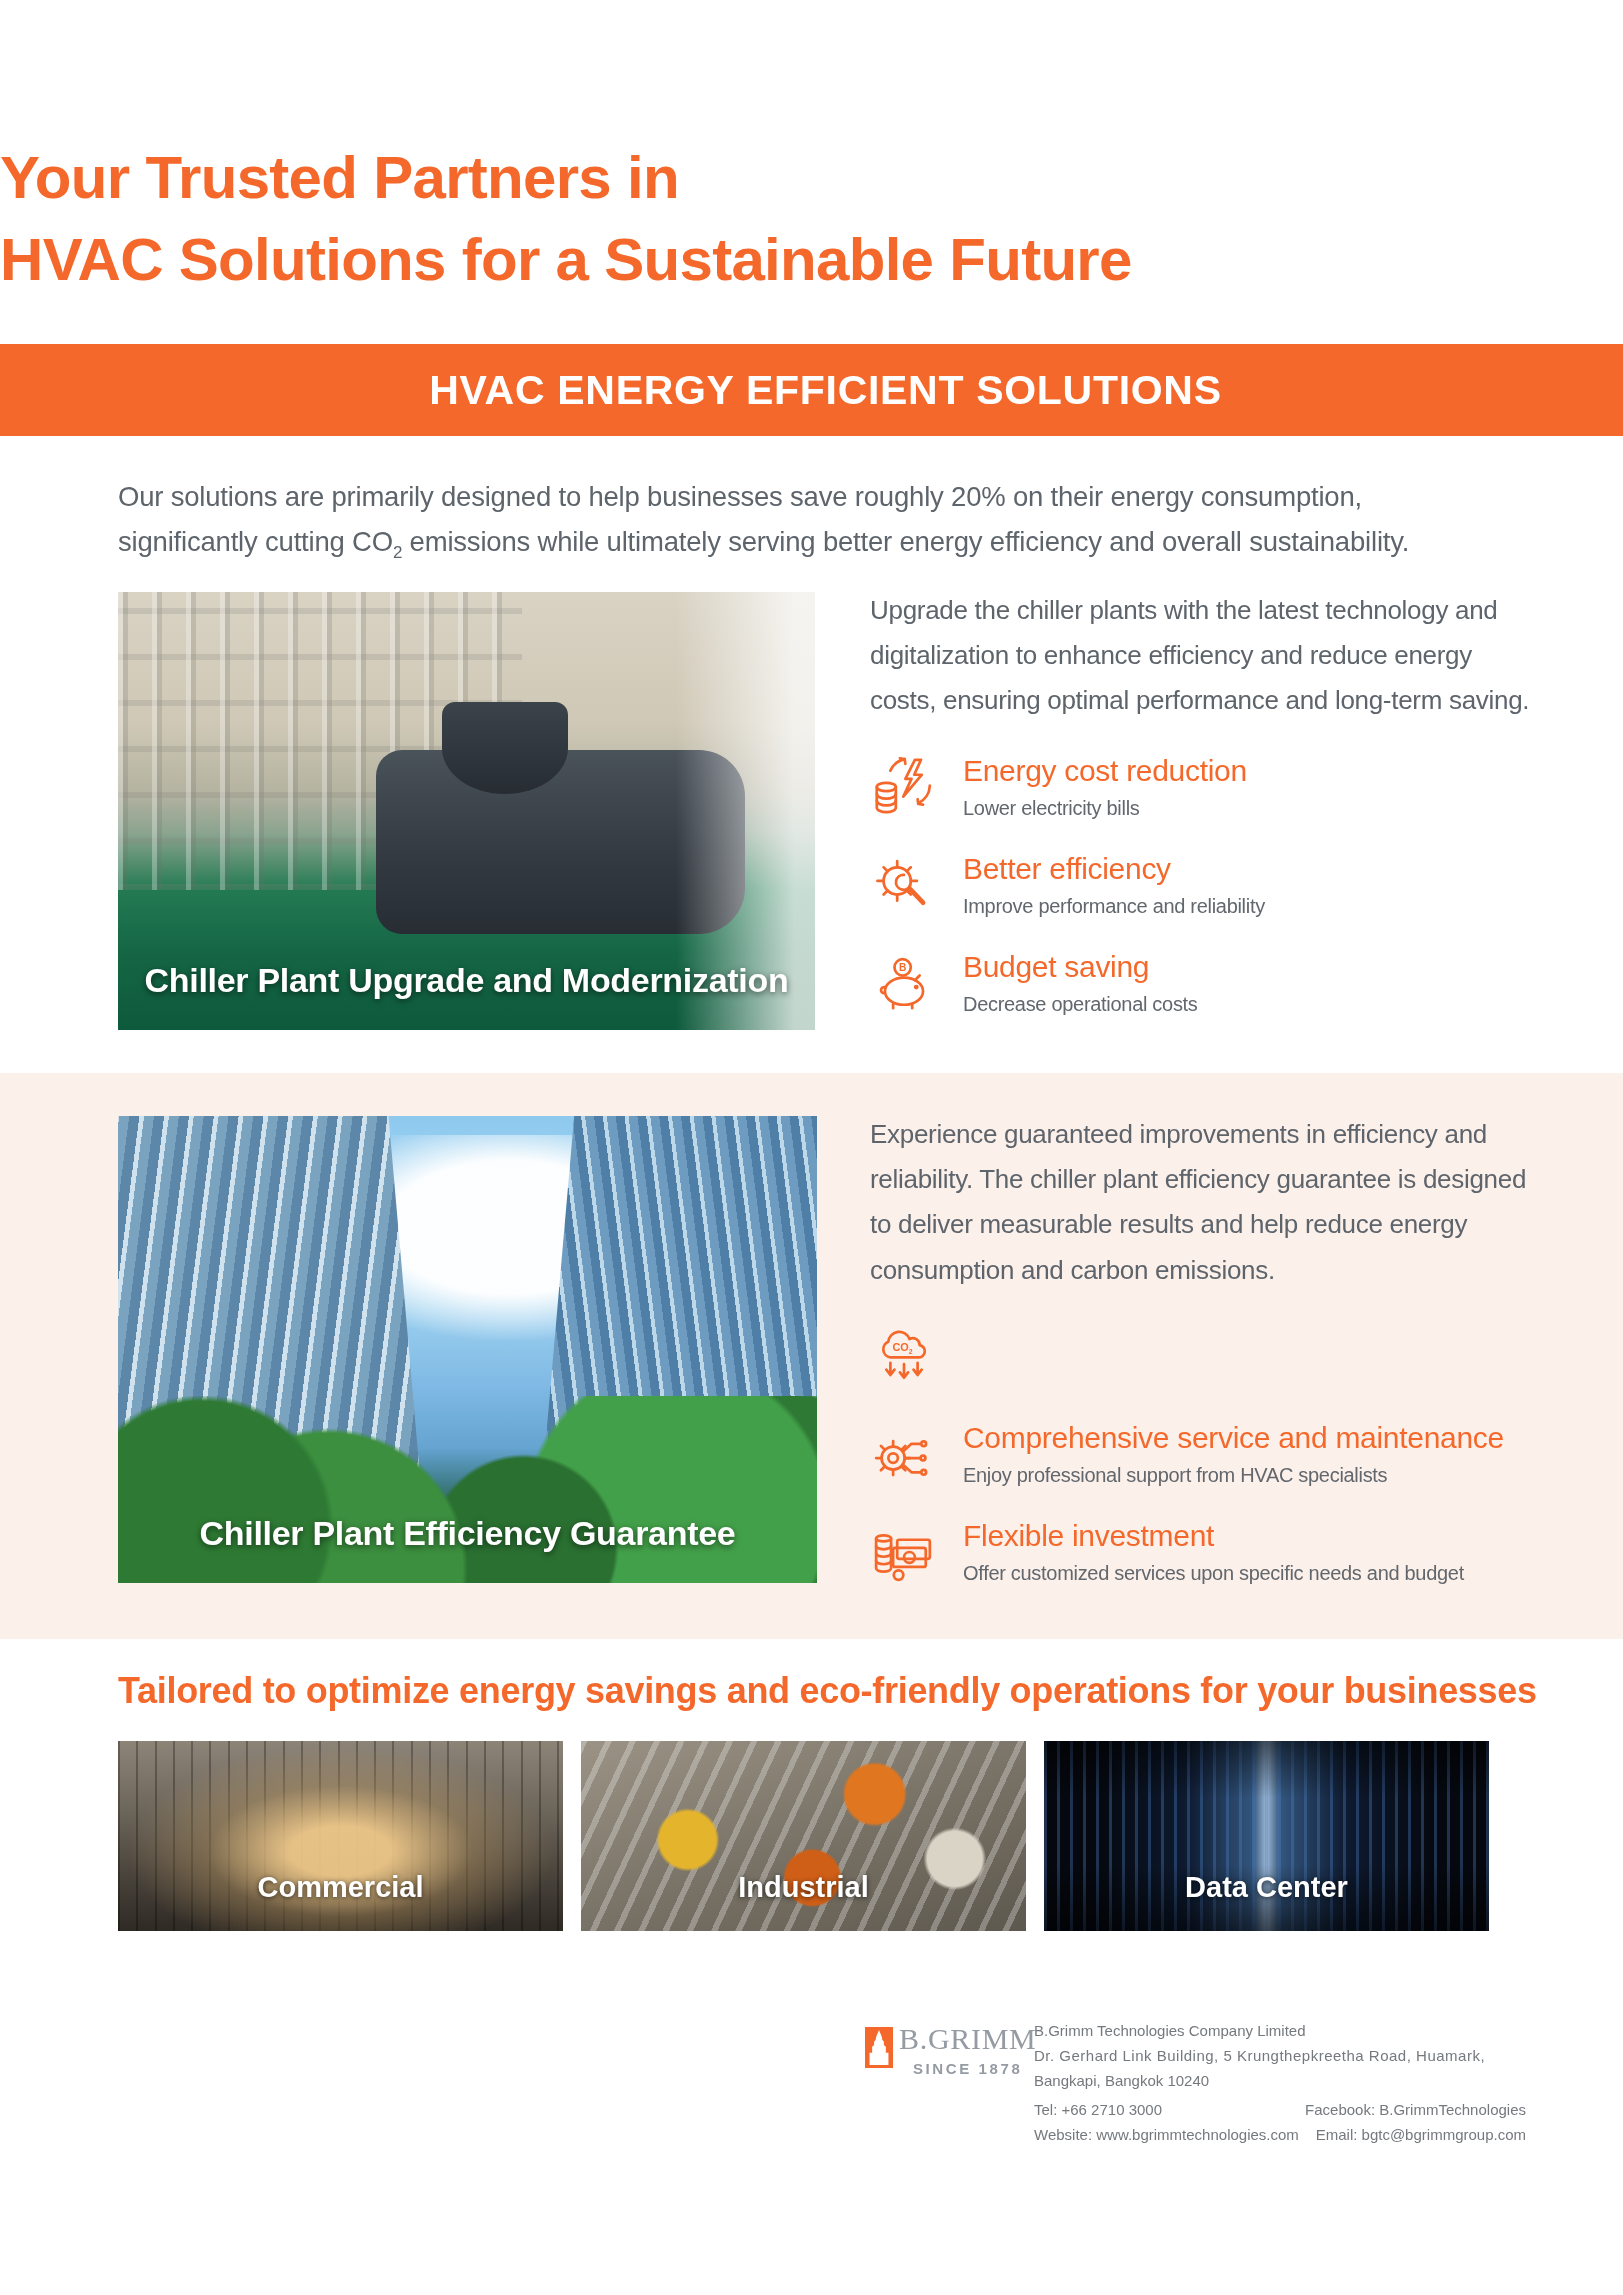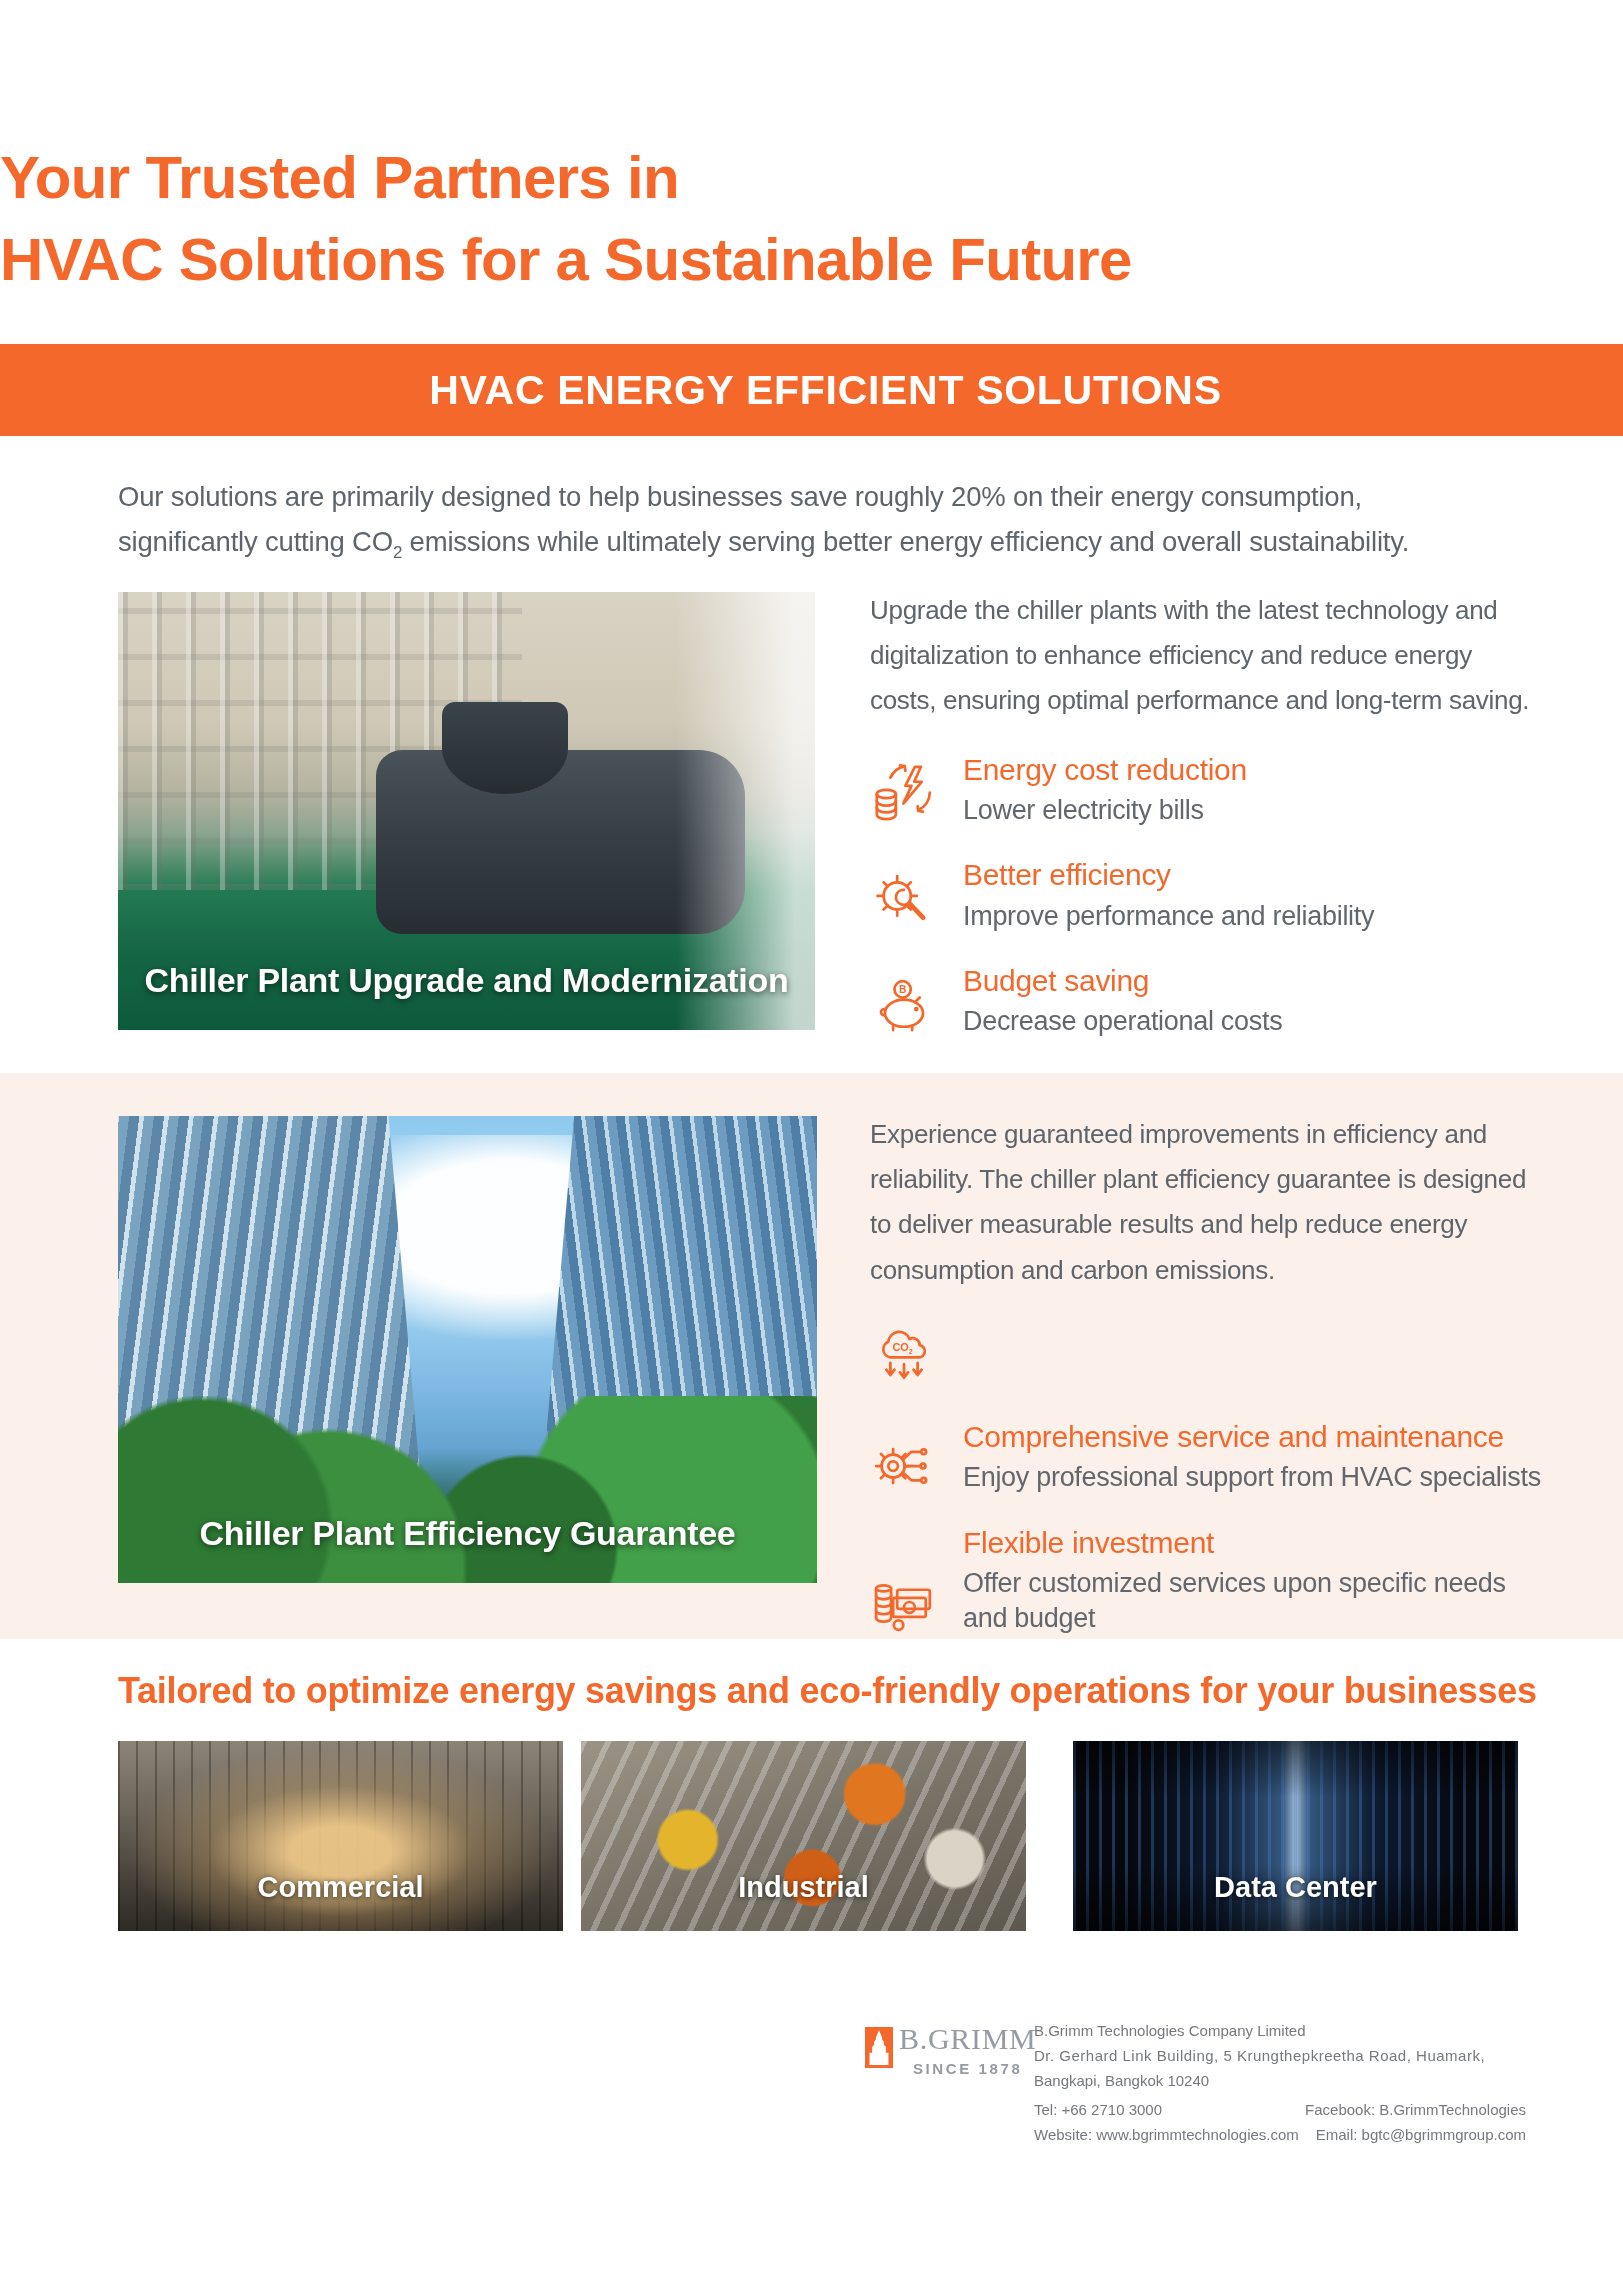--- a/index.html
+++ b/index.html
@@ -67,21 +67,21 @@
 
   
   .section-text{position:absolute;}
   .sec1-text{left:870px;top:588px;width:669px;}
   .sec2-text{left:870px;top:1112px;width:675px;}
   .section-desc{font-size:26px;line-height:1.74;letter-spacing:-0.3px;color:var(--gray);margin-bottom:29px;}
   .feature{display:flex;align-items:flex-end;gap:25px;margin-bottom:30px;}
   .feature:last-child{margin-bottom:0;}
   .feature svg{width:68px;height:68px;flex:none;}
   .feature-title{font-size:30px;color:var(--accent);letter-spacing:-0.3px;margin-bottom:6.5px;}
-  .feature-sub{font-size:27px;color:#61676d;letter-spacing:-0.3px;line-height:1.3;}
+  .feature-sub{font-size:20px;color:#61676d;letter-spacing:-0.3px;line-height:1.3;}
 
   
   .band{position:absolute;left:0;top:1073px;width:100%;height:566px;background:var(--peach);}
 
   
   .tailored{position:absolute;left:118px;top:1670px;color:var(--accent);
     font-size:36px;font-weight:bold;letter-spacing:-0.3px;white-space:nowrap;}
   .industries{position:absolute;left:118px;top:1741px;display:flex;gap:18px;}
   .card{position:relative;width:445px;height:190px;overflow:hidden;}
   .card-caption{position:absolute;left:0;right:0;bottom:27.5px;text-align:center;color:#fff;
@@ -93,21 +93,21 @@
   .card-industrial{background:
       radial-gradient(circle at 66% 28%,#e0761f 0 9%,rgba(0,0,0,0) 10%),
       radial-gradient(circle at 24% 52%,#e3b42c 0 8%,rgba(0,0,0,0) 9%),
       radial-gradient(circle at 52% 72%,#cf5f17 0 10%,rgba(0,0,0,0) 11%),
       radial-gradient(circle at 84% 62%,#d9d4c6 0 7%,rgba(0,0,0,0) 8%),
       repeating-linear-gradient(115deg,rgba(255,255,255,.28) 0 5.9px,rgba(0,0,0,0) 5.9px 22px),
       linear-gradient(160deg,#9b9486 0%,#7d766a 45%,#5d584e 100%);}
   .card-datacenter{background:
       linear-gradient(180deg,rgba(0,0,0,.55) 0%,rgba(0,0,0,0) 30% 65%,rgba(0,0,0,.6) 100%),
       repeating-linear-gradient(90deg,rgba(80,130,200,.35) 0 2.6px,rgba(0,0,0,0) 2.6px 13px),
-      linear-gradient(90deg,#05080f 0 12%,#0d1a30 32%,#33567e 47%,#9db8d4 50%,#33567e 53%,#0d1a30 68%,#05080f 88%); margin-left: 29px;}
+      linear-gradient(90deg,#05080f 0 12%,#0d1a30 32%,#33567e 47%,#9db8d4 50%,#33567e 53%,#0d1a30 68%,#05080f 88%);}
 
   
   .footer{position:absolute;left:865px;top:2023px;width:661px;height:144px;color:var(--gray-light);}
   .logo-mark{position:absolute;left:0;top:3.9px;width:28px;height:41px;background:var(--accent);}
   .logo-name{position:absolute;left:34px;top:-1.3px;font-family:"Liberation Serif",serif;
     font-size:30px;color:var(--logo-gray);letter-spacing:0.7px;}
   .logo-since{position:absolute;left:48px;top:37px;font-size:15px;font-weight:bold;
     letter-spacing:2.6px;color:var(--logo-gray);}
   .footer-info{position:absolute;left:169px;top:0;width:492px;font-size:15px;line-height:1.0;}
   .footer-info .fline{margin-bottom:9.8px;}

